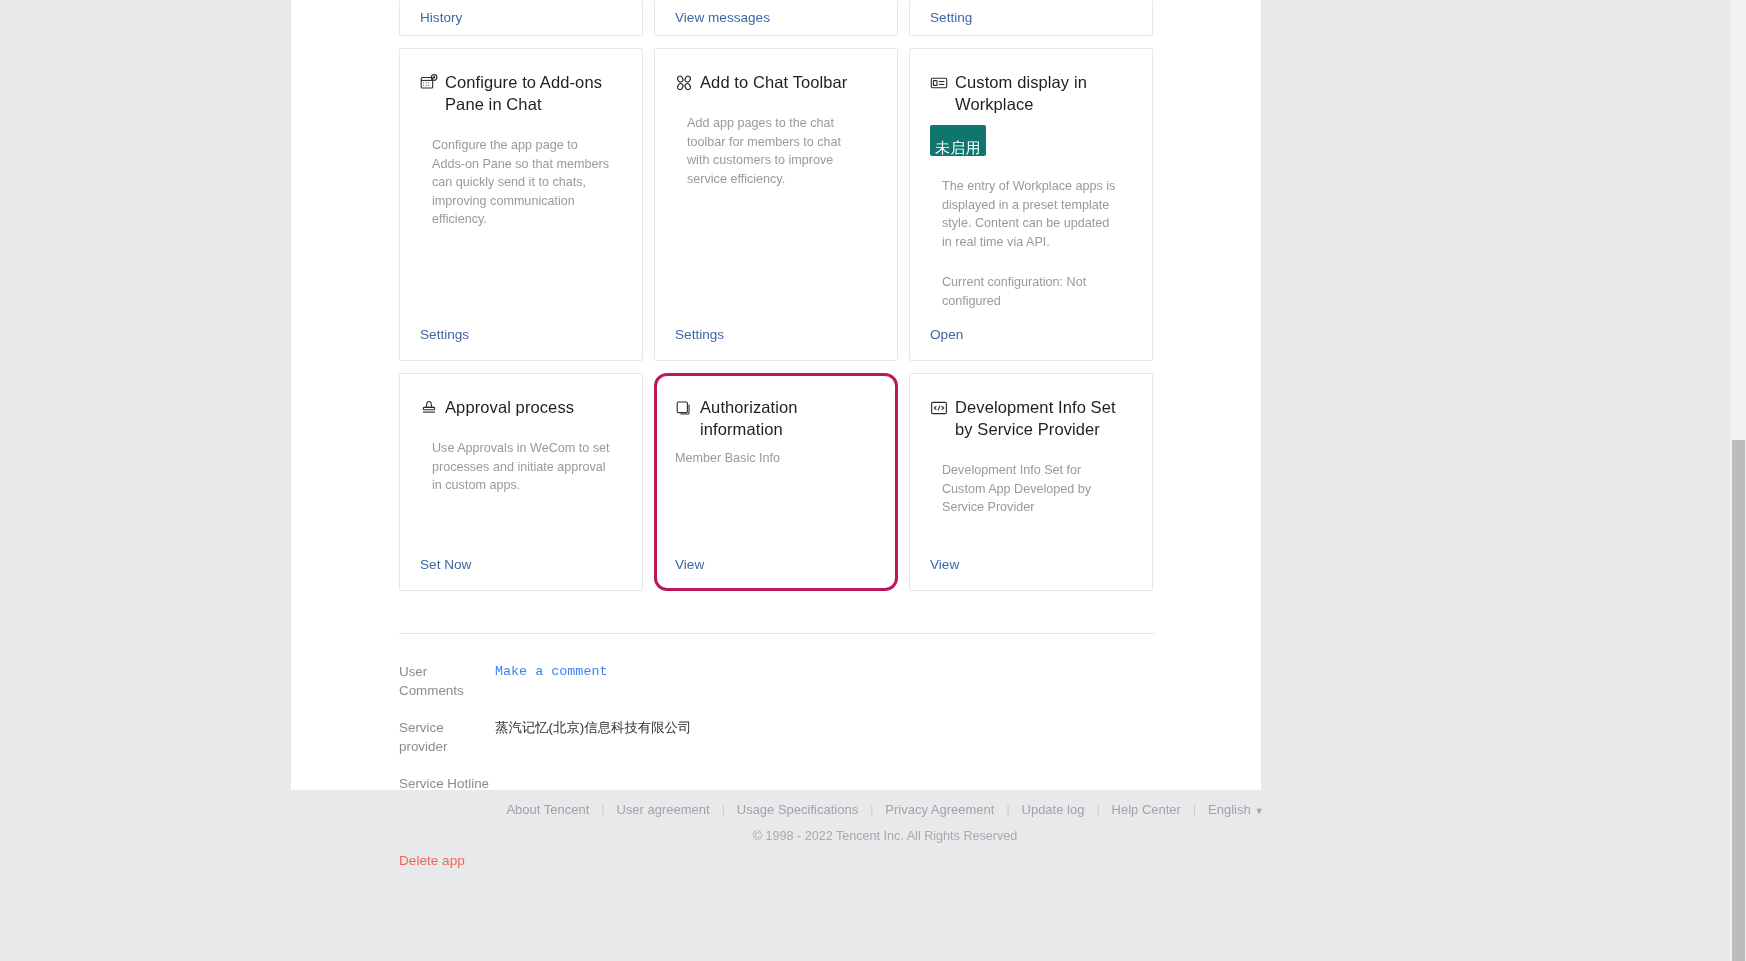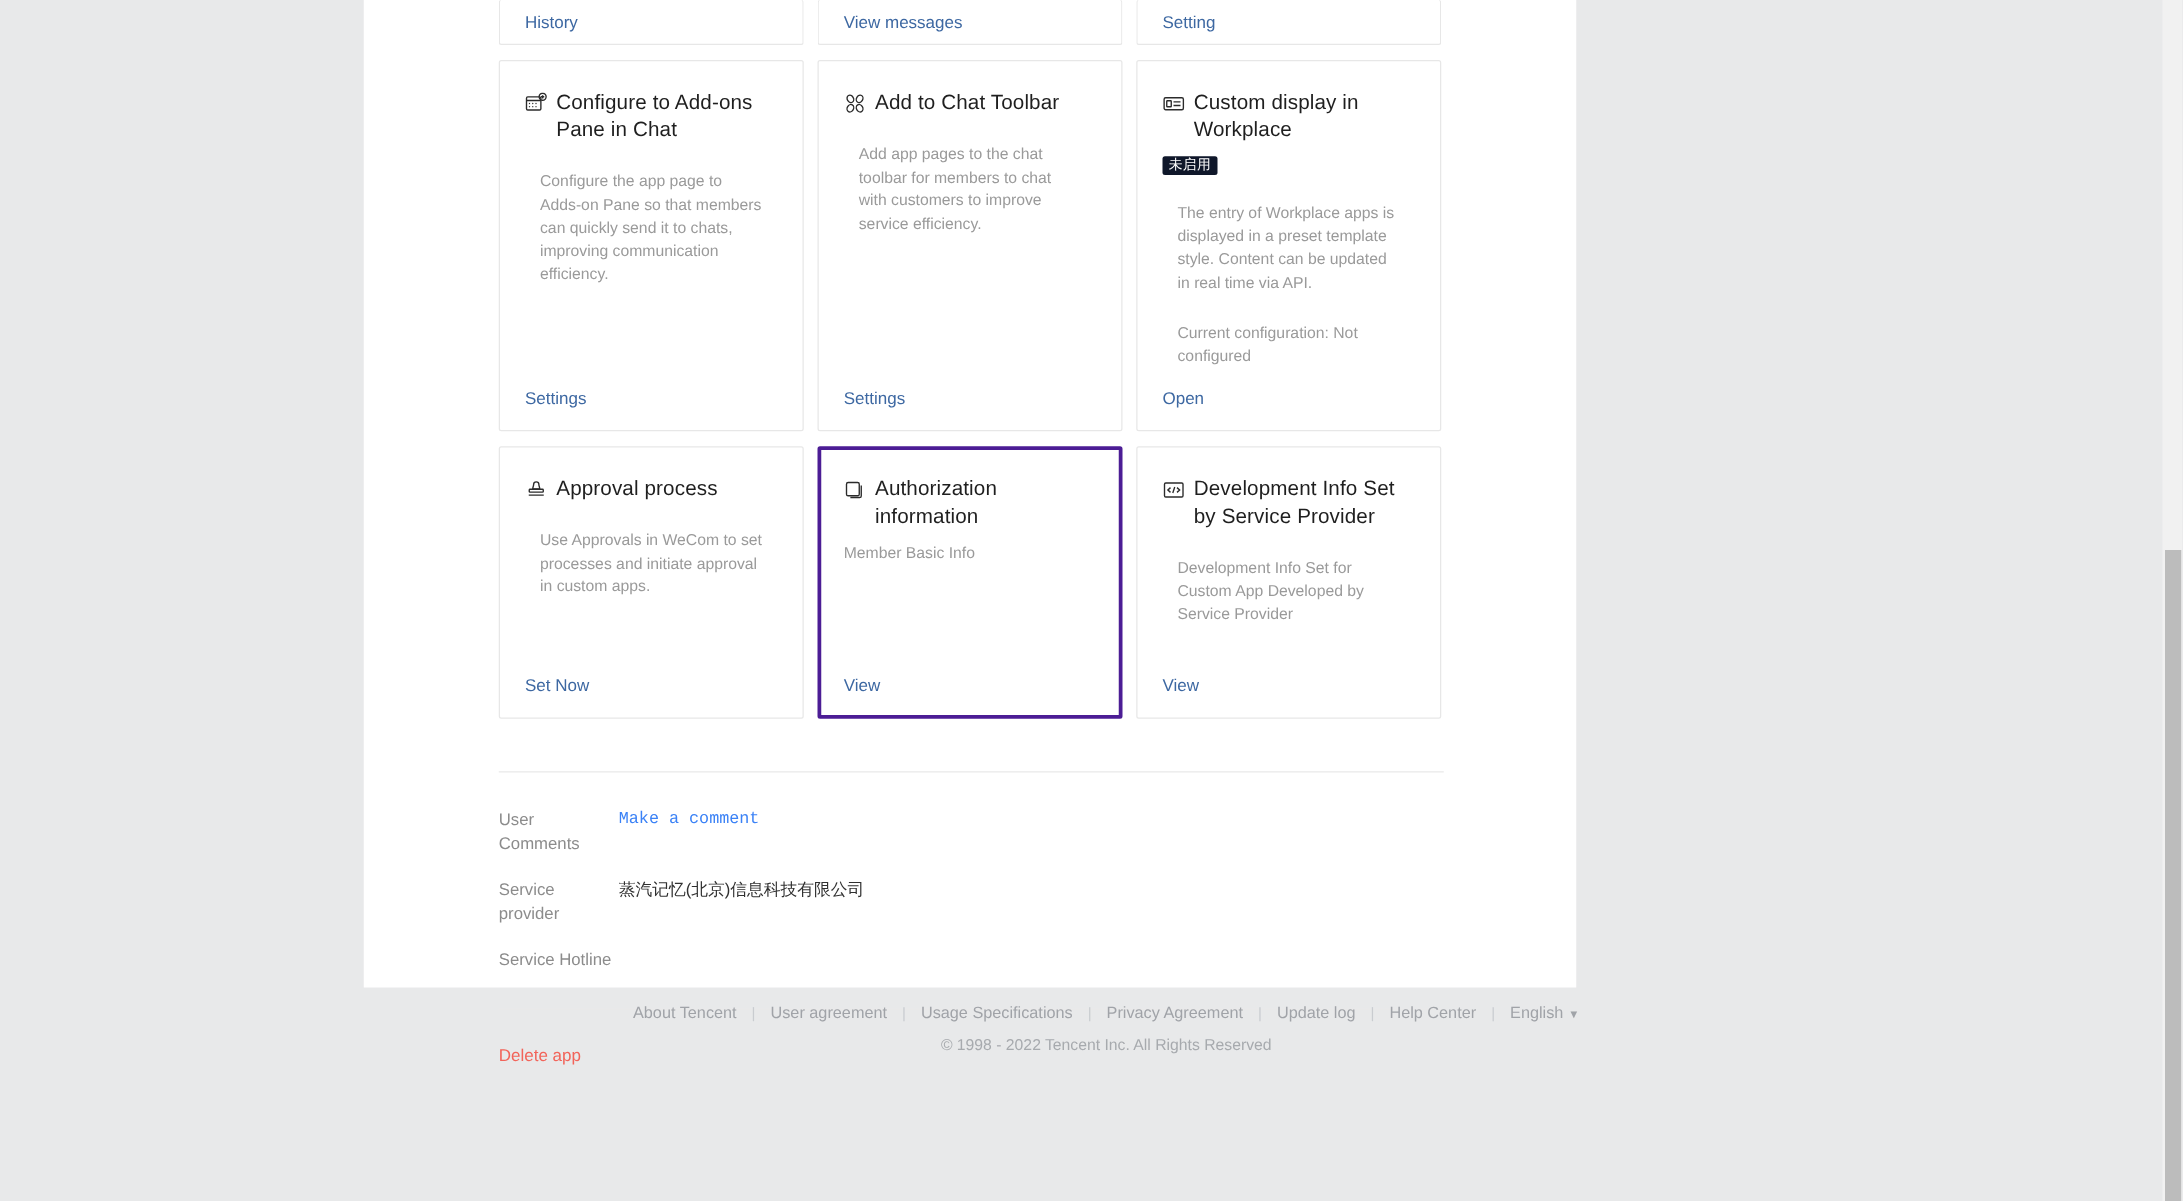--- a/index.html
+++ b/index.html
@@ -59,22 +59,22 @@
 
   .card.partial {
     min-height: 0;
     height: 36px;
     padding: 0 20px;
     border-top: none;
     justify-content: center;
   }
 
   .card.highlighted {
-    border: 3px solid #4c1d95;
-    border-radius: 2px;
+    border: 3px solid #be185d;
+    border-radius: 13px;
     padding: 20px 18px 14px 18px;
   }
 
   .card-head {
     display: flex;
     align-items: flex-start;
     gap: 7px;
     margin-bottom: 9px;
   }
 
@@ -92,25 +92,25 @@
   .card-title {
     font-size: 16.5px;
     line-height: 22px;
     color: #1f1f1f;
     font-weight: 400;
     letter-spacing: .1px;
   }
 
   .badge {
     display: inline-block;
-    background: #0f172a;
+    background: #0f766e;
     color: #ffffff;
-    font-size: 11px;
+    font-size: 15px;
     line-height: 12px;
-    padding: 1px 5px 2px 5px;
+    padding: 17px 5px 2px 5px;
     border-radius: 2px;
     margin: 1px 0 9px 0;
     align-self: flex-start;
     letter-spacing: .3px;
   }
 
   .card-desc {
     font-size: 12.6px;
     line-height: 18.5px;
     color: #9a9a9a;

